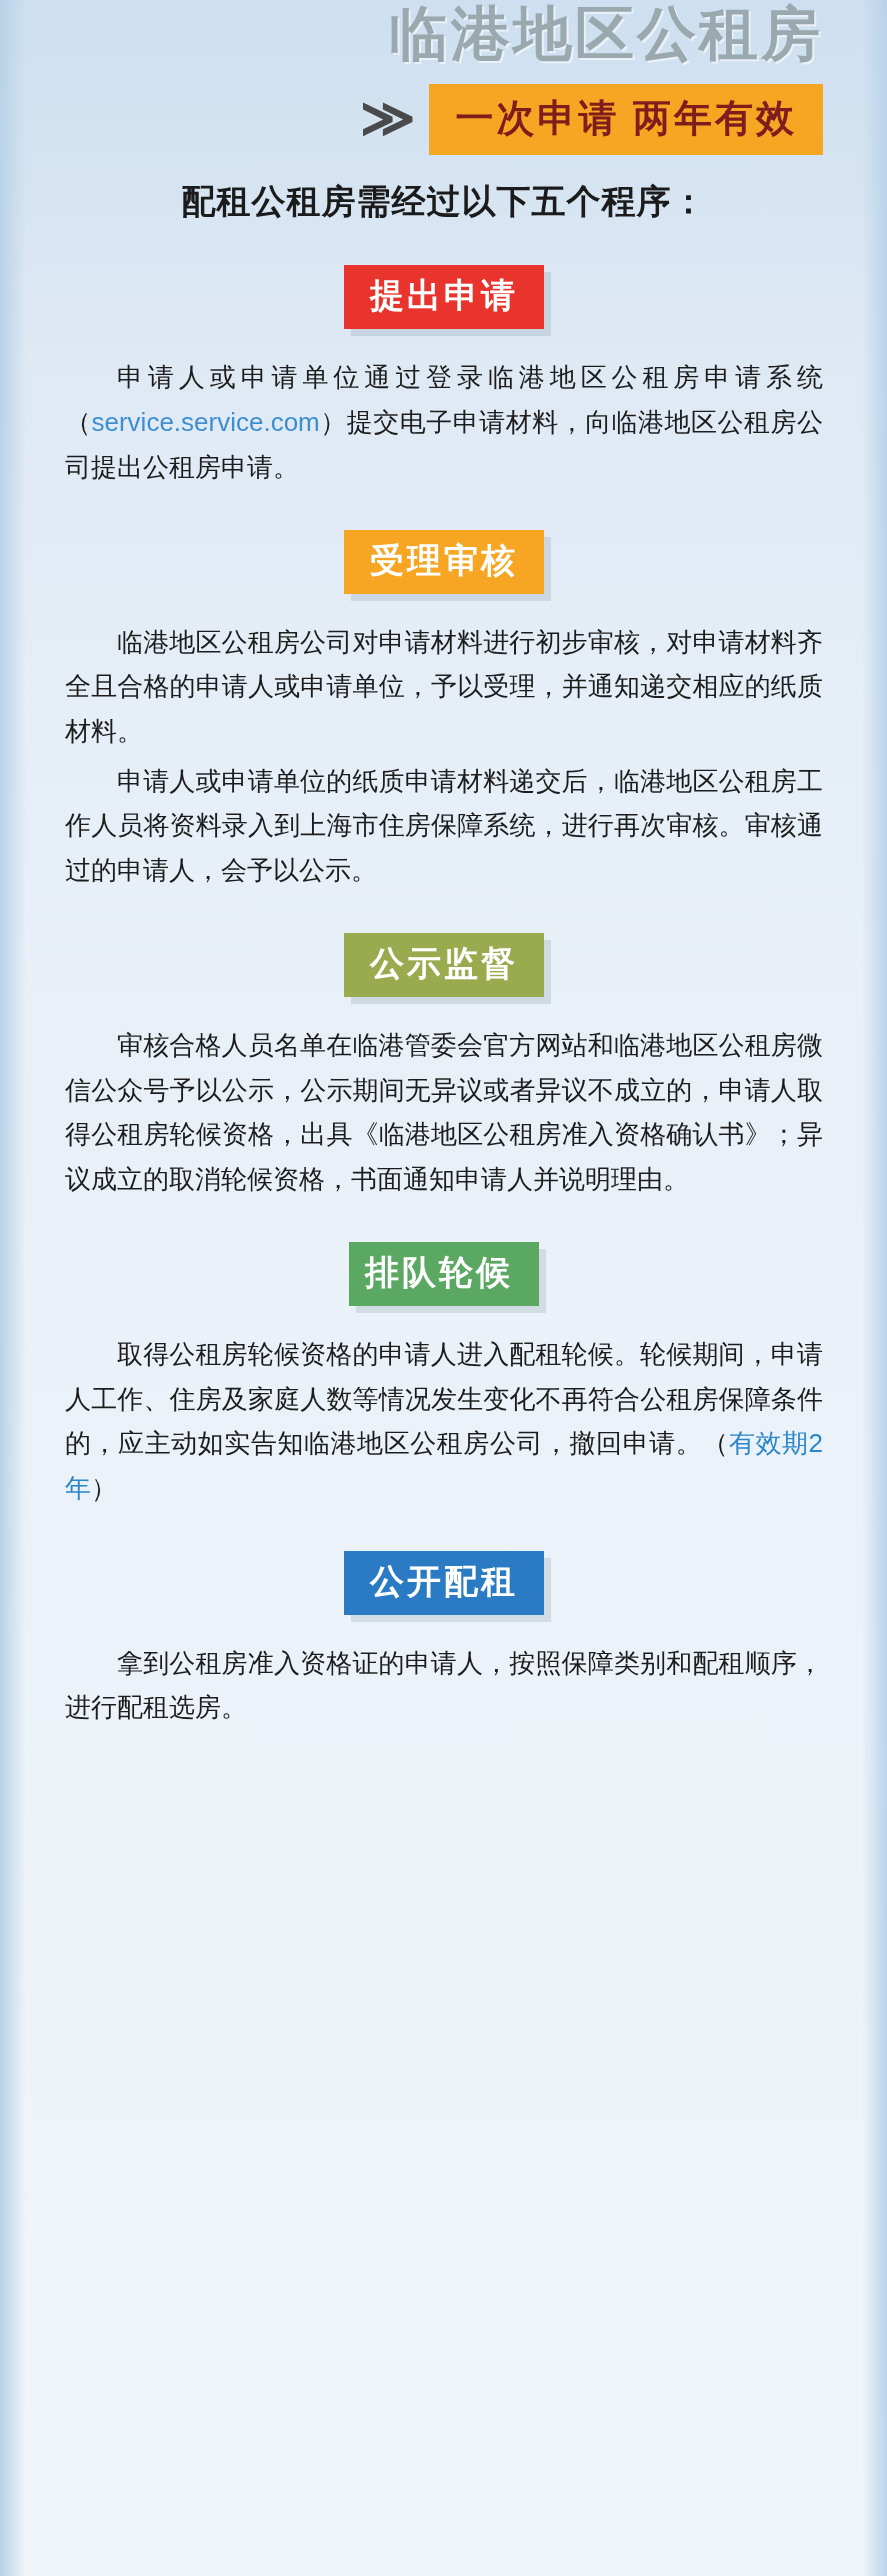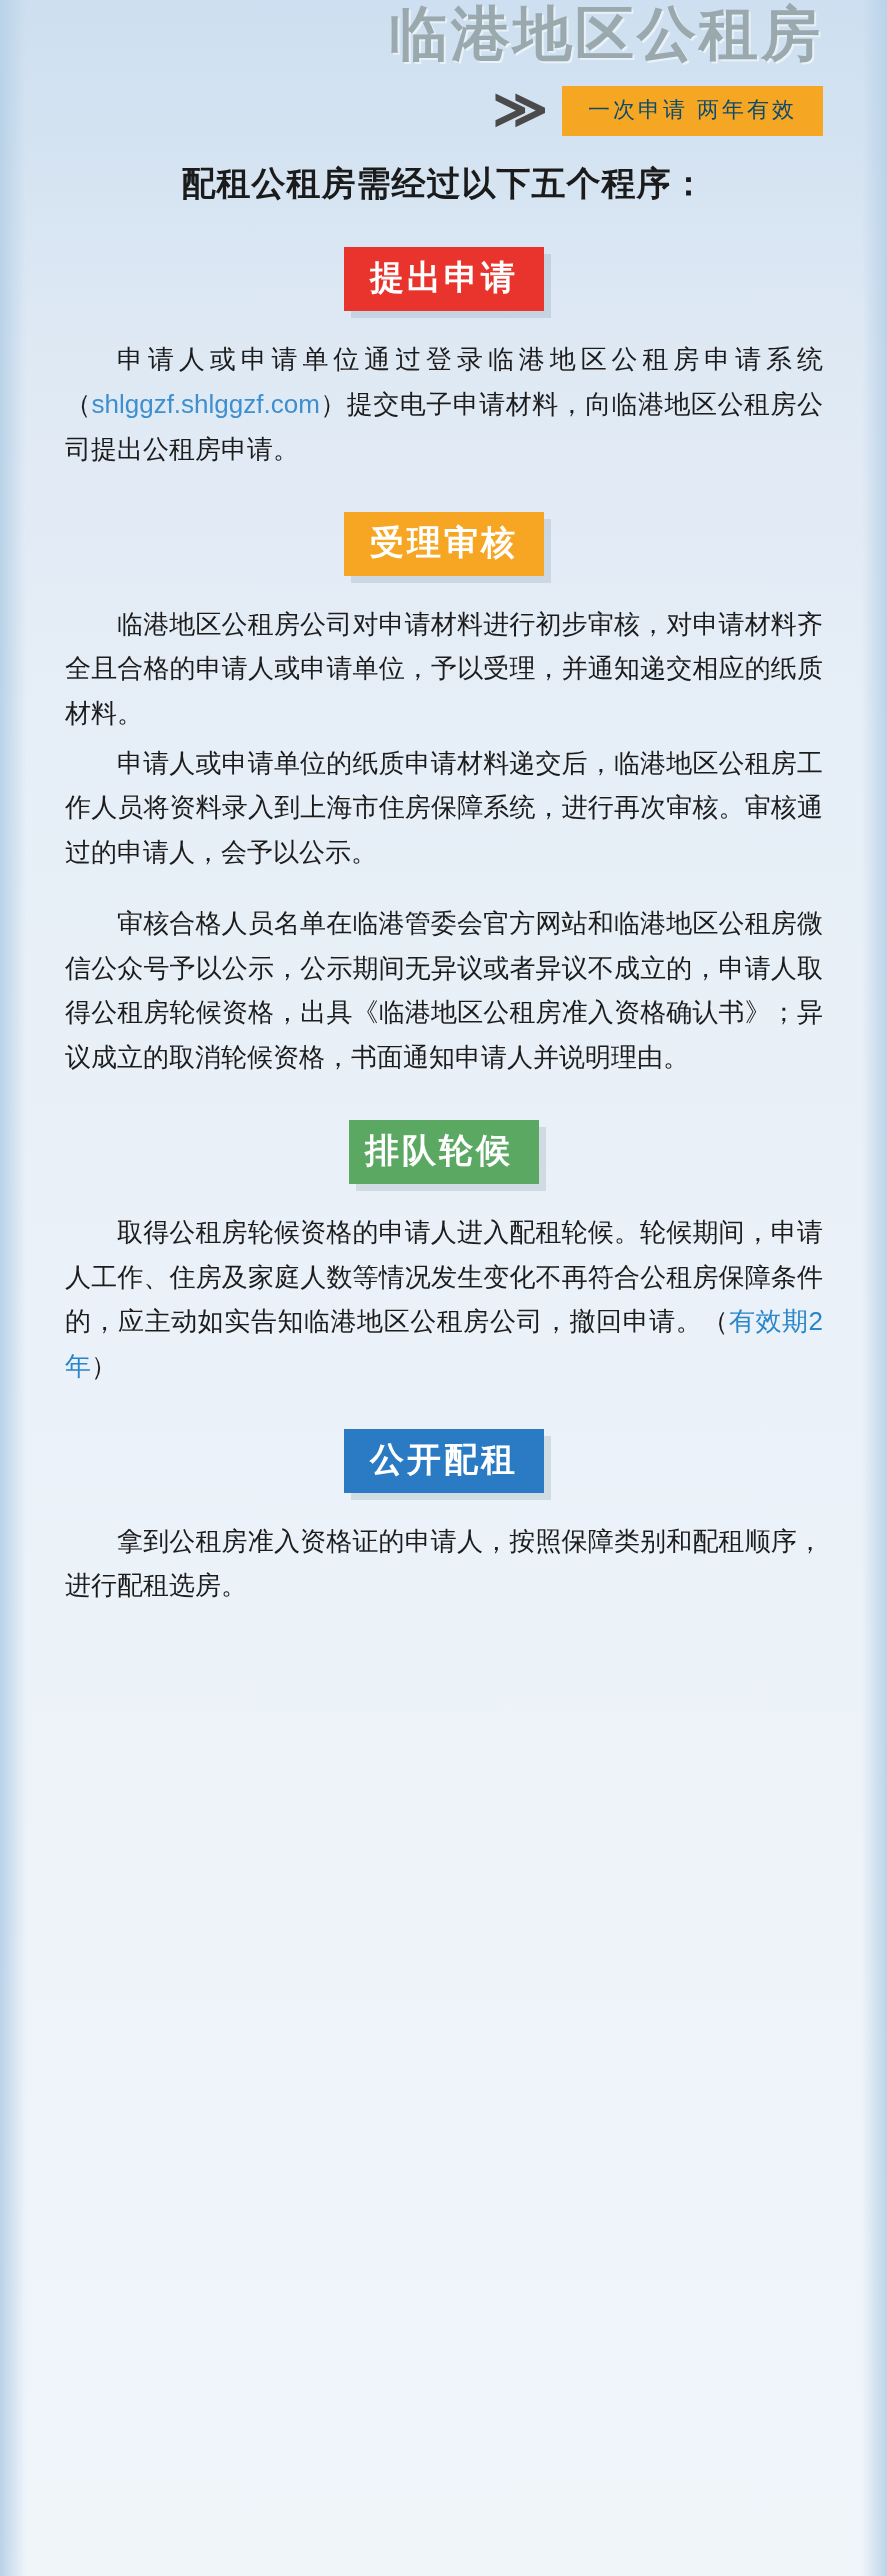--- a/index.html
+++ b/index.html
@@ -62,23 +62,23 @@
     font-size: 53px;
     line-height: 1;
     color: #4a4a4a;
     font-weight: bold;
     letter-spacing: -6px;
     padding-right: 6px;
     transform: translateY(-2px);
   }
   .badge-orange {
     background: #f5a623;
-    color: #0c4a6e;
-    font-size: 22px;
-    font-weight: normal;
+    color: #7f1d1d;
+    font-size: 38px;
+    font-weight: bold;
     letter-spacing: 3px;
     padding: 9px 26px 11px 26px;
     white-space: nowrap;
   }
 
   
   .intro {
     margin-top: 24px;
     text-align: center;
     font-size: 34px;
@@ -150,28 +150,31 @@
       </div>
     </div>
 
     <div class="intro">配租公租房需经过以下五个程序：</div>
 
     <div id="steps-container">
         <div class="sec-label-wrap">
           <div class="sec-label sec-red">提出申请</div>
         </div>
         <div class="body-block">
-          <p class="para"><span>申请人或申请单位通过登录临港地区公租房申请系统（</span><span class="link">shlggzf.shlggzf.com</span><span>）提交电子申请材料，向临港地区公租房公司提出公租房申请。</span></p>
+          <p class="para"><span>申请人或申请单位通过登录临港地区公租房申请系统（</span><span class="link">service.service.com</span><span>）提交电子申请材料，向临港地区公租房公司提出公租房申请。</span></p>
         </div>
         <div class="sec-label-wrap">
           <div class="sec-label sec-orange">受理审核</div>
         </div>
         <div class="body-block">
           <p class="para"><span>临港地区公租房公司对申请材料进行初步审核，对申请材料齐全且合格的申请人或申请单位，予以受理，并通知递交相应的纸质材料。</span></p>
           <p class="para"><span>申请人或申请单位的纸质申请材料递交后，临港地区公租房工作人员将资料录入到上海市住房保障系统，进行再次审核。审核通过的申请人，会予以公示。</span></p>
+        </div>
+        <div class="sec-label-wrap">
+          <div class="sec-label sec-olive">公示监督</div>
         </div>
         <div class="body-block">
           <p class="para"><span>审核合格人员名单在临港管委会官方网站和临港地区公租房微信公众号予以公示，公示期间无异议或者异议不成立的，申请人取得公租房轮候资格，出具《临港地区公租房准入资格确认书》；异议成立的取消轮候资格，书面通知申请人并说明理由。</span></p>
         </div>
         <div class="sec-label-wrap">
           <div class="sec-label sec-green">排队轮候</div>
         </div>
         <div class="body-block">
           <p class="para"><span>取得公租房轮候资格的申请人进入配租轮候。轮候期间，申请人工作、住房及家庭人数等情况发生变化不再符合公租房保障条件的，应主动如实告知临港地区公租房公司，撤回申请。（</span><span class="hl">有效期2年</span><span>）</span></p>
         </div>

